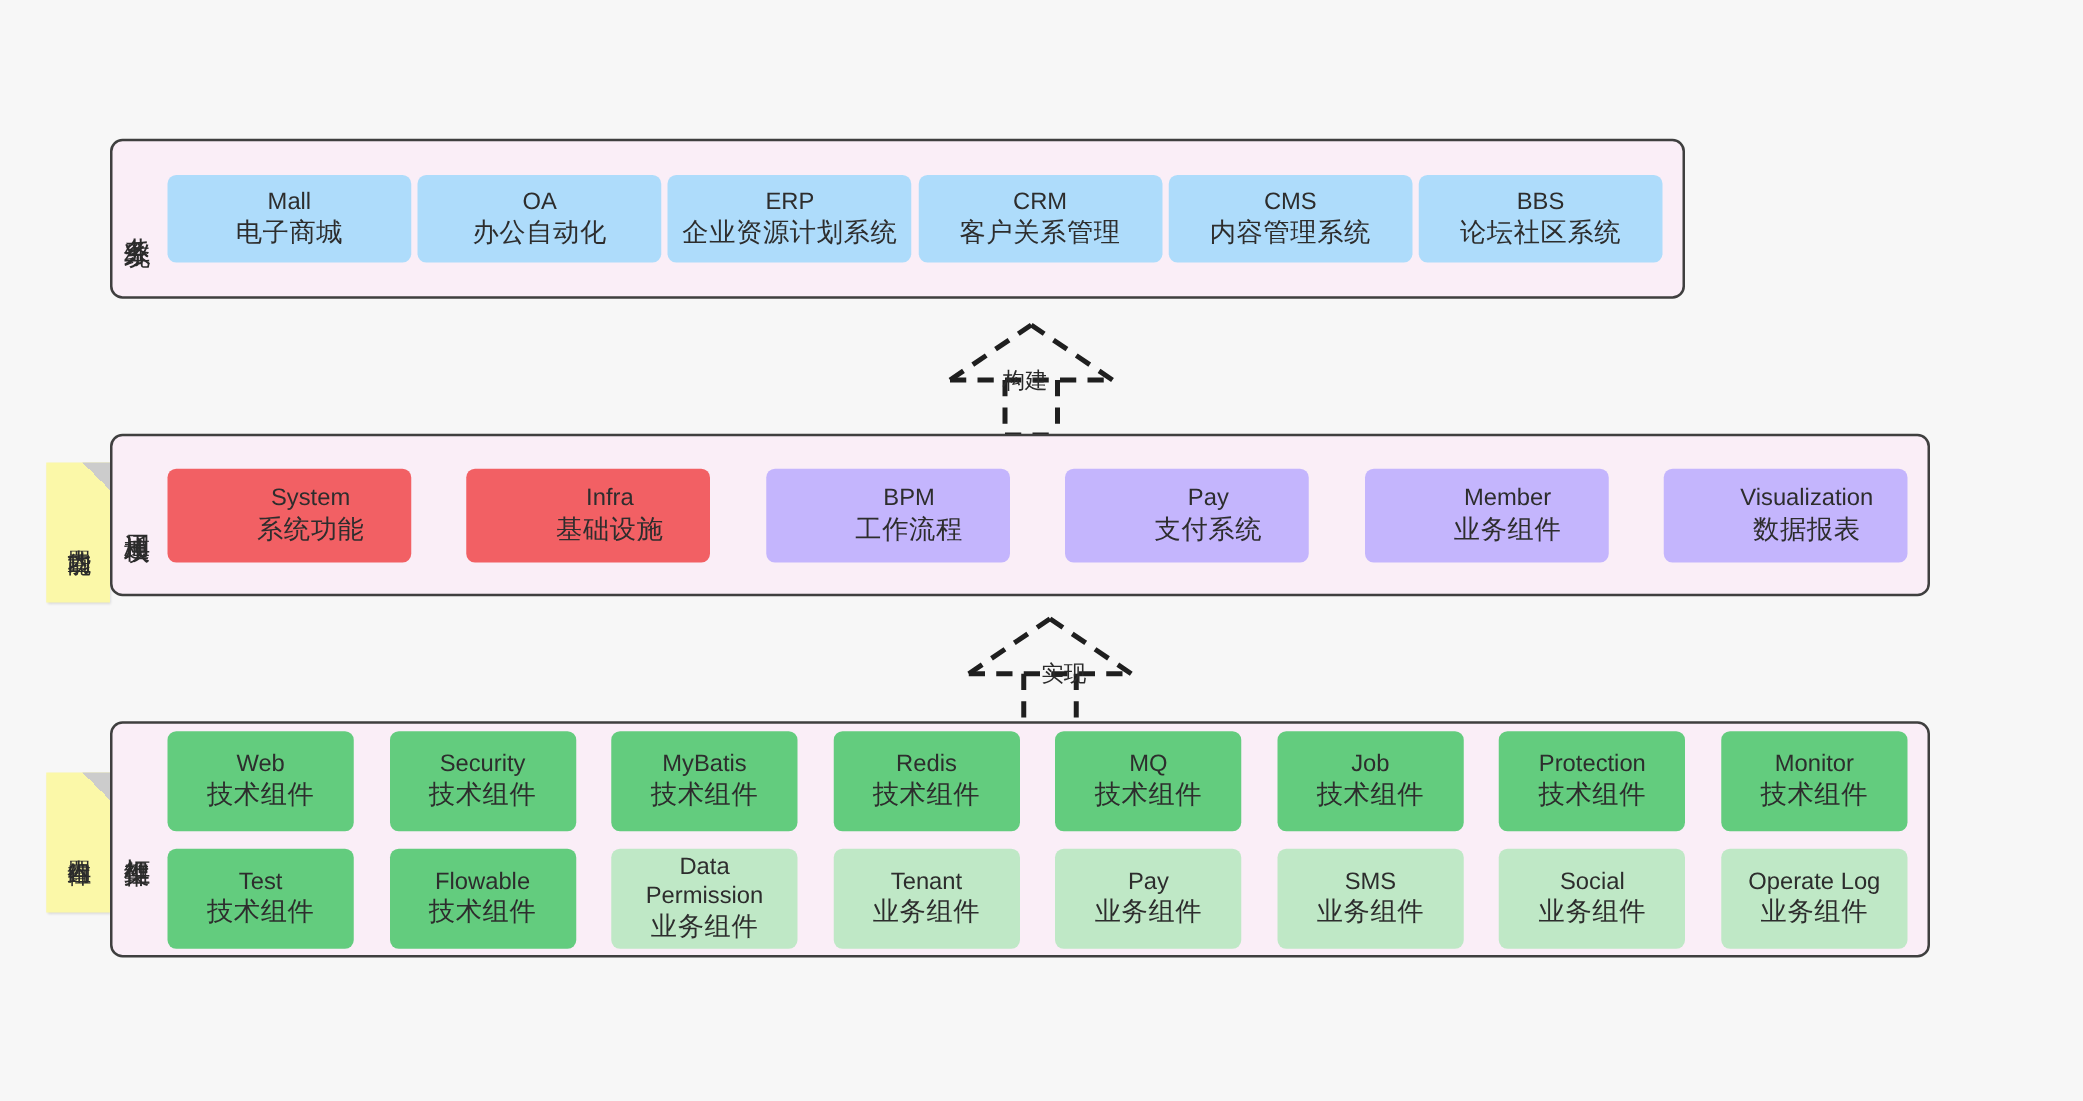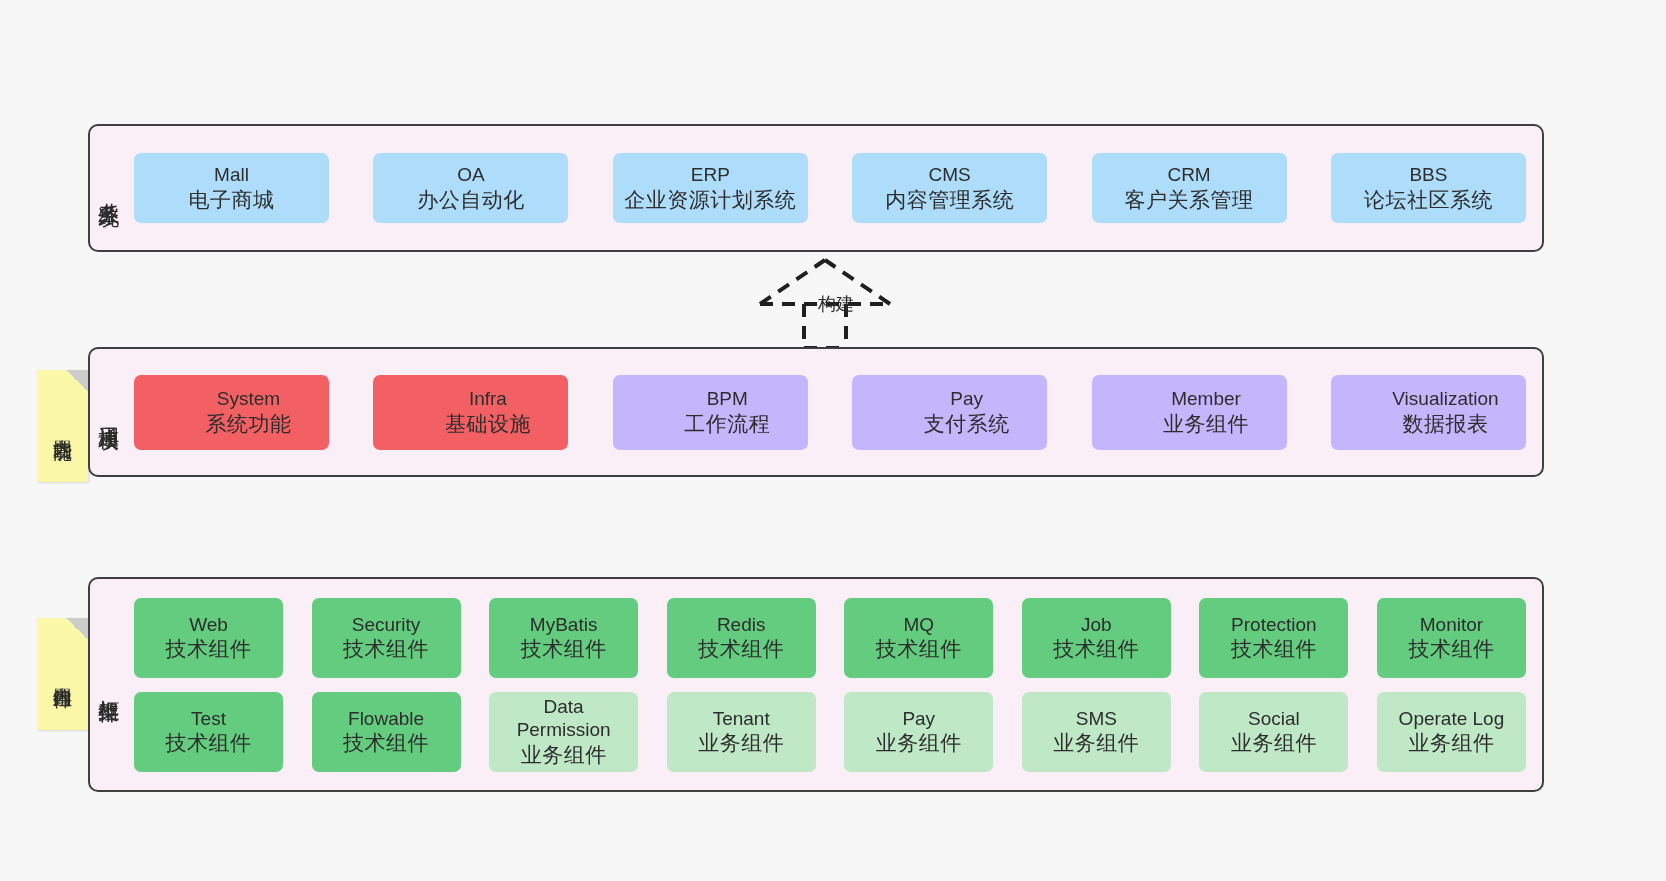--- a/index.html
+++ b/index.html
@@ -83,31 +83,31 @@
     letter-spacing: 0.5px;
   }
 
   .c-blue  { background: #aedcfb; }
   .c-red   { background: #f26064; }
   .c-pink  { background: #c4b5fd; }
   .c-green { background: #63cc7e; }
   .c-lgreen{ background: #bfe8c6; }
 
   
-  #layer-business { left: 88px; top: 124px; width: 1456px; height: 128px; }
+  #layer-business { left: 88px; top: 111px; width: 1260px; height: 128px; }
   #layer-business .layer-body { padding: 0 16px 0 6px; }
   #layer-business .card { width: 195px; height: 70px; }
 
   
   #layer-modules { left: 88px; top: 347px; width: 1456px; height: 130px; }
   #layer-modules .layer-body { padding: 0 16px 0 6px; }
   #layer-modules .card { width: 195px; height: 75px; padding-left: 40px; }
 
   
-  #layer-framework { left: 88px; top: 577px; width: 1456px; height: 215px; }
+  #layer-framework { left: 88px; top: 577px; width: 1456px; height: 189px; }
   #layer-framework .layer-body { padding: 0 16px 0 6px; gap: 14px; }
   #layer-framework .card { width: 149px; height: 80px; }
 
   
   .sticky {
     position: absolute;
     box-sizing: border-box;
     background: #fbf8a8;
     font-size: 19px;
     letter-spacing: 1px;
@@ -140,21 +140,21 @@
   }
   .arrow-wrap svg { display: block; }
   .arrow-label {
     position: absolute;
     font-size: 18px;
     color: #2b2b2b;
     background: transparent;
     white-space: nowrap;
   }
   #arrow-build { left: 740px; top: 252px; }
-  #arrow-build .arrow-label { left: 78px; top: 40px; }
+  #arrow-build .arrow-label { left: 62px; top: 40px; }
   #arrow-impl  { left: 755px; top: 487px; }
   #arrow-impl  .arrow-label { left: 78px; top: 40px; }
 </style>
 </head>
 <body>
 
 <div id="stage">
 
   <div class="layer" id="layer-business">
     <div class="layer-title">业务系统</div>
@@ -166,26 +166,26 @@
           </div>
           <div class="card c-blue">
             <div class="en">OA</div>
             <div class="cn">办公自动化</div>
           </div>
           <div class="card c-blue">
             <div class="en">ERP</div>
             <div class="cn">企业资源计划系统</div>
           </div>
           <div class="card c-blue">
+            <div class="en">CRM</div>
+            <div class="cn">客户关系管理</div>
+          </div>
+          <div class="card c-blue">
             <div class="en">CMS</div>
             <div class="cn">内容管理系统</div>
-          </div>
-          <div class="card c-blue">
-            <div class="en">CRM</div>
-            <div class="cn">客户关系管理</div>
           </div>
           <div class="card c-blue">
             <div class="en">BBS</div>
             <div class="cn">论坛社区系统</div>
           </div>
         </div>
     </div>
   </div>
 
   <div class="arrow-wrap" id="arrow-build">
@@ -232,20 +232,33 @@
             <div class="cn">业务组件</div>
           </div>
           <div class="card c-pink">
             <div class="en">Visualization</div>
             <div class="cn">数据报表</div>
           </div>
         </div>
     </div>
   </div>
 
+  <div class="arrow-wrap" id="arrow-impl">
+    <svg width="200" height="100" viewBox="0 0 200 100" aria-hidden="true">
+      <g fill="none" stroke="#1f1f1f" stroke-width="4" stroke-dasharray="13,9">
+        <path d="M20 52 L85 8"></path>
+        <path d="M150 52 L85 8"></path>
+        <path d="M20 52 L150 52"></path>
+        <path d="M64 52 L64 96"></path>
+        <path d="M106 52 L106 96"></path>
+        <path d="M64 96 L106 96"></path>
+      </g>
+    </svg>
+    <span class="arrow-label">实现</span>
+  </div>
 
   <div class="sticky" id="sticky-framework">
     <span class="fold"></span>
     <span>内置组件</span>
   </div>
 
   <div class="layer" id="layer-framework">
     <div class="layer-title">框架组件</div>
     <div class="layer-body">
       <div class="row" id="row-fw1">

